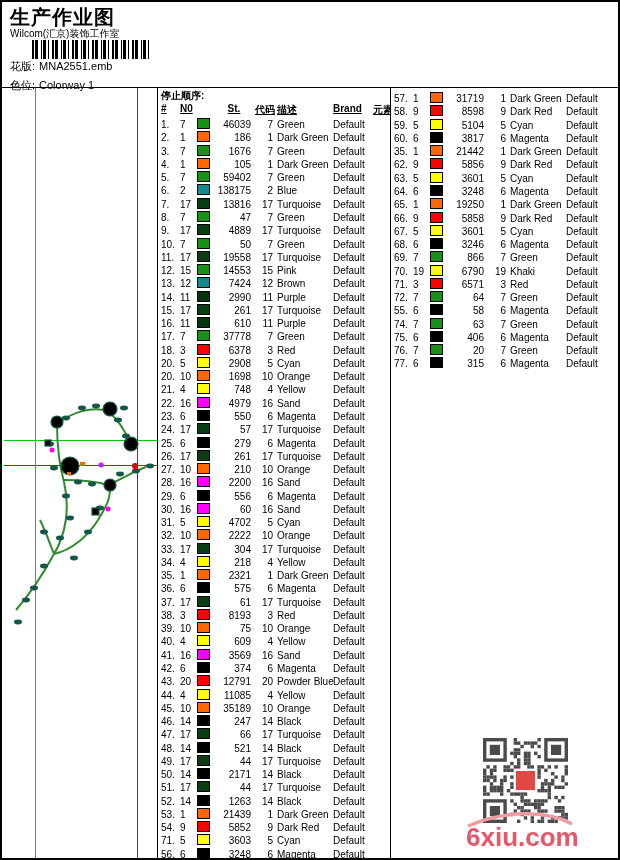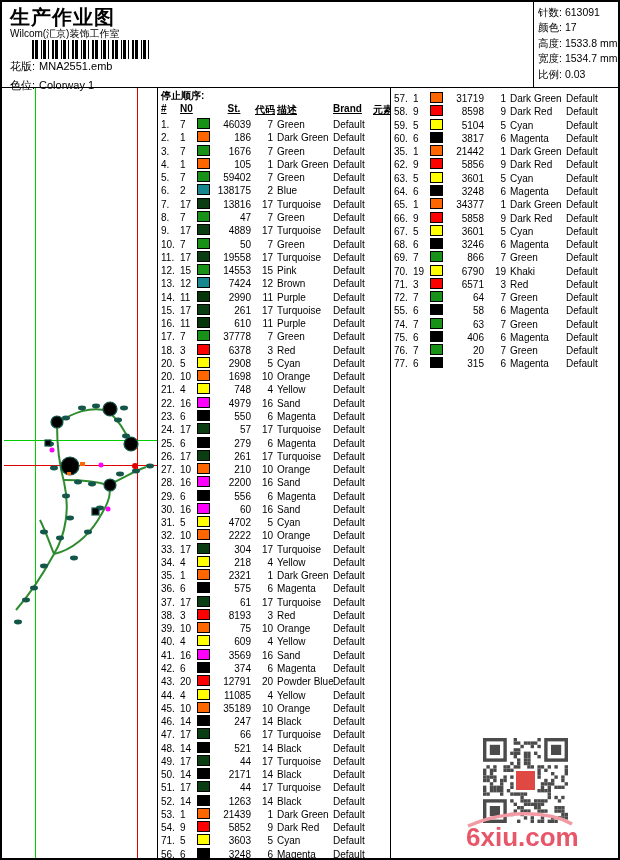--- a/index.html
+++ b/index.html
@@ -60,27 +60,20 @@
   <div class="title">生产作业图</div>
   <div class="subtitle">Wilcom(汇京)装饰工作室</div>
   <div class="barcode"></div>
   <div class="meta1">
     <span>花版:</span><span>MNA2551.emb</span>
   </div>
   <div class="meta2">
     <span>色位:</span><span>Colorway 1</span>
   </div>
 
-  <div class="stats" id="stats">
-      <div class="stat"><span class="lab">针数:</span><span>613091</span></div>
-      <div class="stat"><span class="lab">颜色:</span><span>17</span></div>
-      <div class="stat"><span class="lab">高度:</span><span>1533.8 mm</span></div>
-      <div class="stat"><span class="lab">宽度:</span><span>1534.7 mm</span></div>
-      <div class="stat"><span class="lab">比例:</span><span>0.03</span></div>
-    </div>
 
   <div class="hrule"></div>
   <div class="v155"></div>
   <div class="v388"></div>
 
   <div class="design">
     <div class="gline gv" style="background: rgb(0, 204, 0);"></div>
     <div class="gline rv" style="background: rgb(224, 0, 0);"></div>
     <div class="gline gh" style="background: rgb(0, 204, 0);"></div>
     <div class="gline rh" style="background: rgb(224, 0, 0);"></div>
@@ -796,21 +789,21 @@
     <span class="cell-st">3248</span>
     <span class="cell-code">6</span>
     <span class="cell-desc">Magenta</span>
     <span class="cell-brand">Default</span>
   </div>
 
   <div class="row">
     <span class="cell-i">65.</span>
     <span class="cell-n">1</span>
     <span><span class="chip" style="background: rgb(255, 102, 0);"></span></span>
-    <span class="cell-st">34377</span>
+    <span class="cell-st">19250</span>
     <span class="cell-code">1</span>
     <span class="cell-desc">Dark Green</span>
     <span class="cell-brand">Default</span>
   </div>
 
   <div class="row">
     <span class="cell-i">66.</span>
     <span class="cell-n">9</span>
     <span><span class="chip" style="background: rgb(255, 0, 0);"></span></span>
     <span class="cell-st">5858</span>

